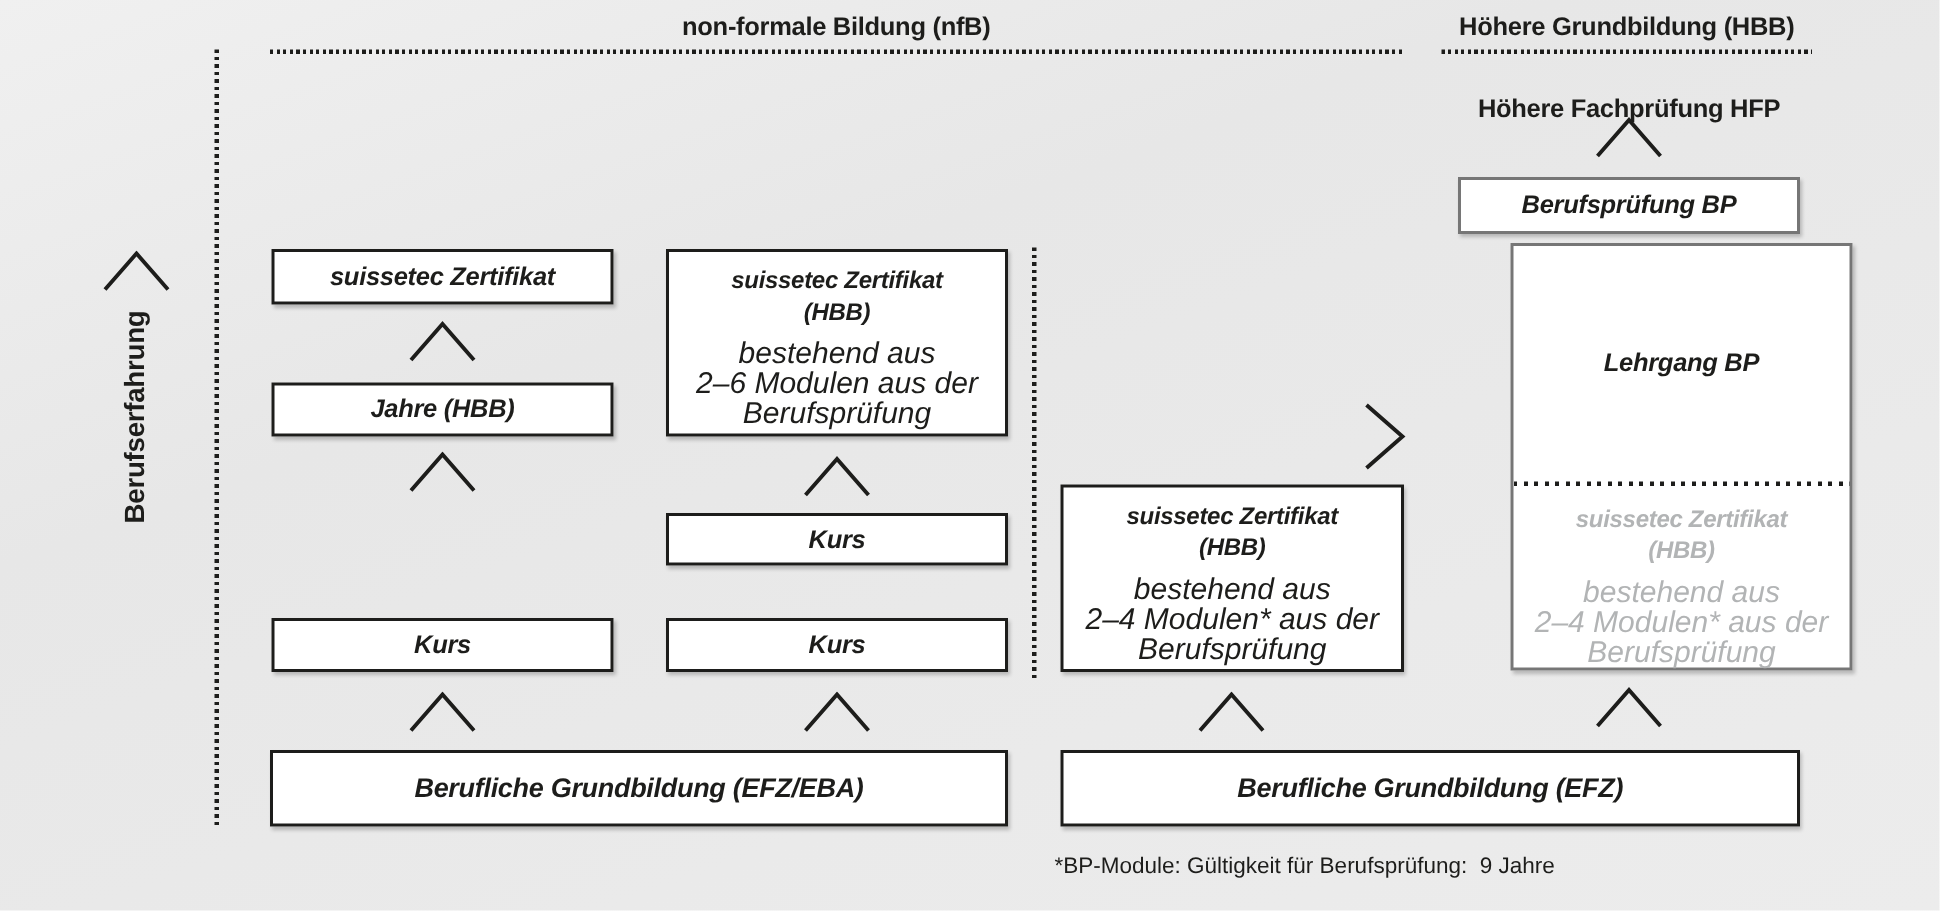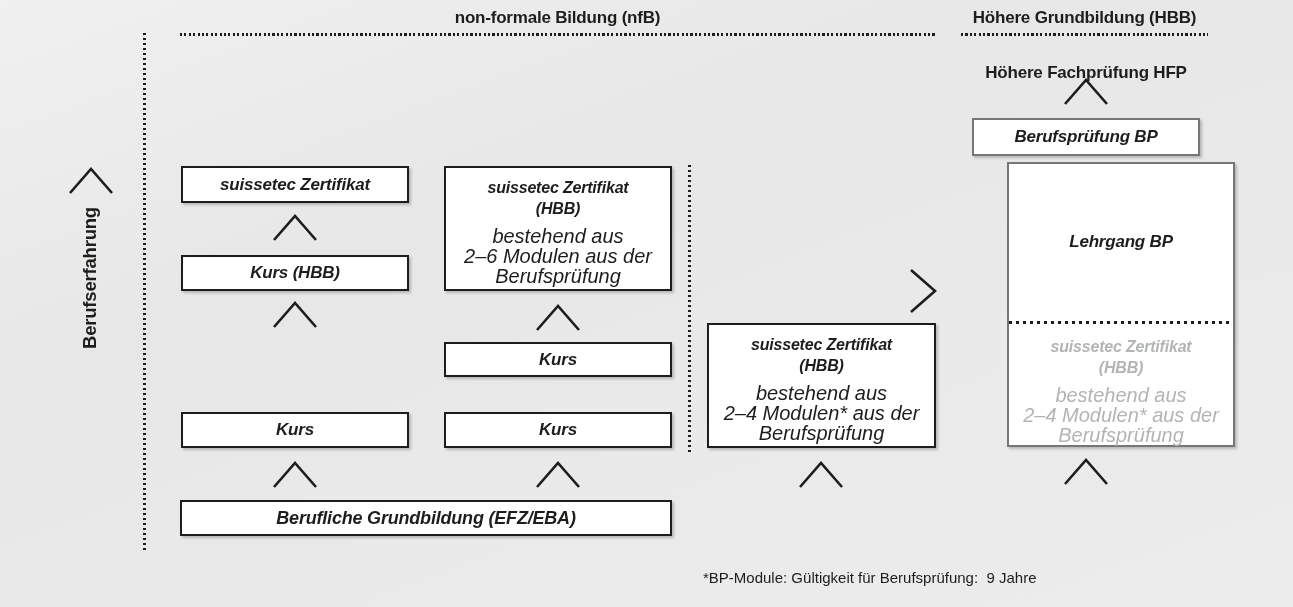--- a/index.html
+++ b/index.html
@@ -58,21 +58,21 @@
 
   <div class="box" style="left:181px; top:166px; width:228px; height:37px;">
     <span class="lbl">suissetec Zertifikat</span>
   </div>
   <div class="chev" style="left:272px; top:214px;">
     <svg width="46" height="28" viewBox="0 0 46 28">
         <polyline points="2,26 23,2 44,26" fill="none" stroke="#1d1d1b" stroke-width="2.6"></polyline>
       </svg>
   </div>
   <div class="box" style="left:181px; top:255px; width:228px; height:36px;">
-    <span class="lbl">Kurs (HBB)</span>
+    <span class="lbl">Jahre (HBB)</span>
   </div>
   <div class="chev" style="left:272px; top:301px;">
     <svg width="46" height="28" viewBox="0 0 46 28">
         <polyline points="2,26 23,2 44,26" fill="none" stroke="#1d1d1b" stroke-width="2.6"></polyline>
       </svg>
   </div>
   <div class="box" style="left:181px; top:412px; width:228px; height:36px;">
     <span class="lbl">Kurs</span>
   </div>
 
@@ -156,19 +156,22 @@
     <svg width="46" height="28" viewBox="0 0 46 28">
         <polyline points="2,26 23,2 44,26" fill="none" stroke="#1d1d1b" stroke-width="2.6"></polyline>
       </svg>
   </div>
   <div class="chev" style="left:1063px; top:458px;">
     <svg width="46" height="28" viewBox="0 0 46 28">
         <polyline points="2,26 23,2 44,26" fill="none" stroke="#1d1d1b" stroke-width="2.6"></polyline>
       </svg>
   </div>
 
-  <div class="box" style="left:180px; top:500px; width:492px; height:36px;">
+  <div class="box" style="left:180px; top:500px; width:492px; height:51px;">
     <span class="lbl" style="font-size:18px;">Berufliche Grundbildung (EFZ/EBA)</span>
+  </div>
+  <div class="box" style="left:707px; top:500px; width:493px; height:51px;">
+    <span class="lbl" style="font-size:18px;">Berufliche Grundbildung (EFZ)</span>
   </div>
 
   <div class="footnote">*BP-Module: Gültigkeit für Berufsprüfung:  9 Jahre</div>
 
 </div>
 
 </body></html>

